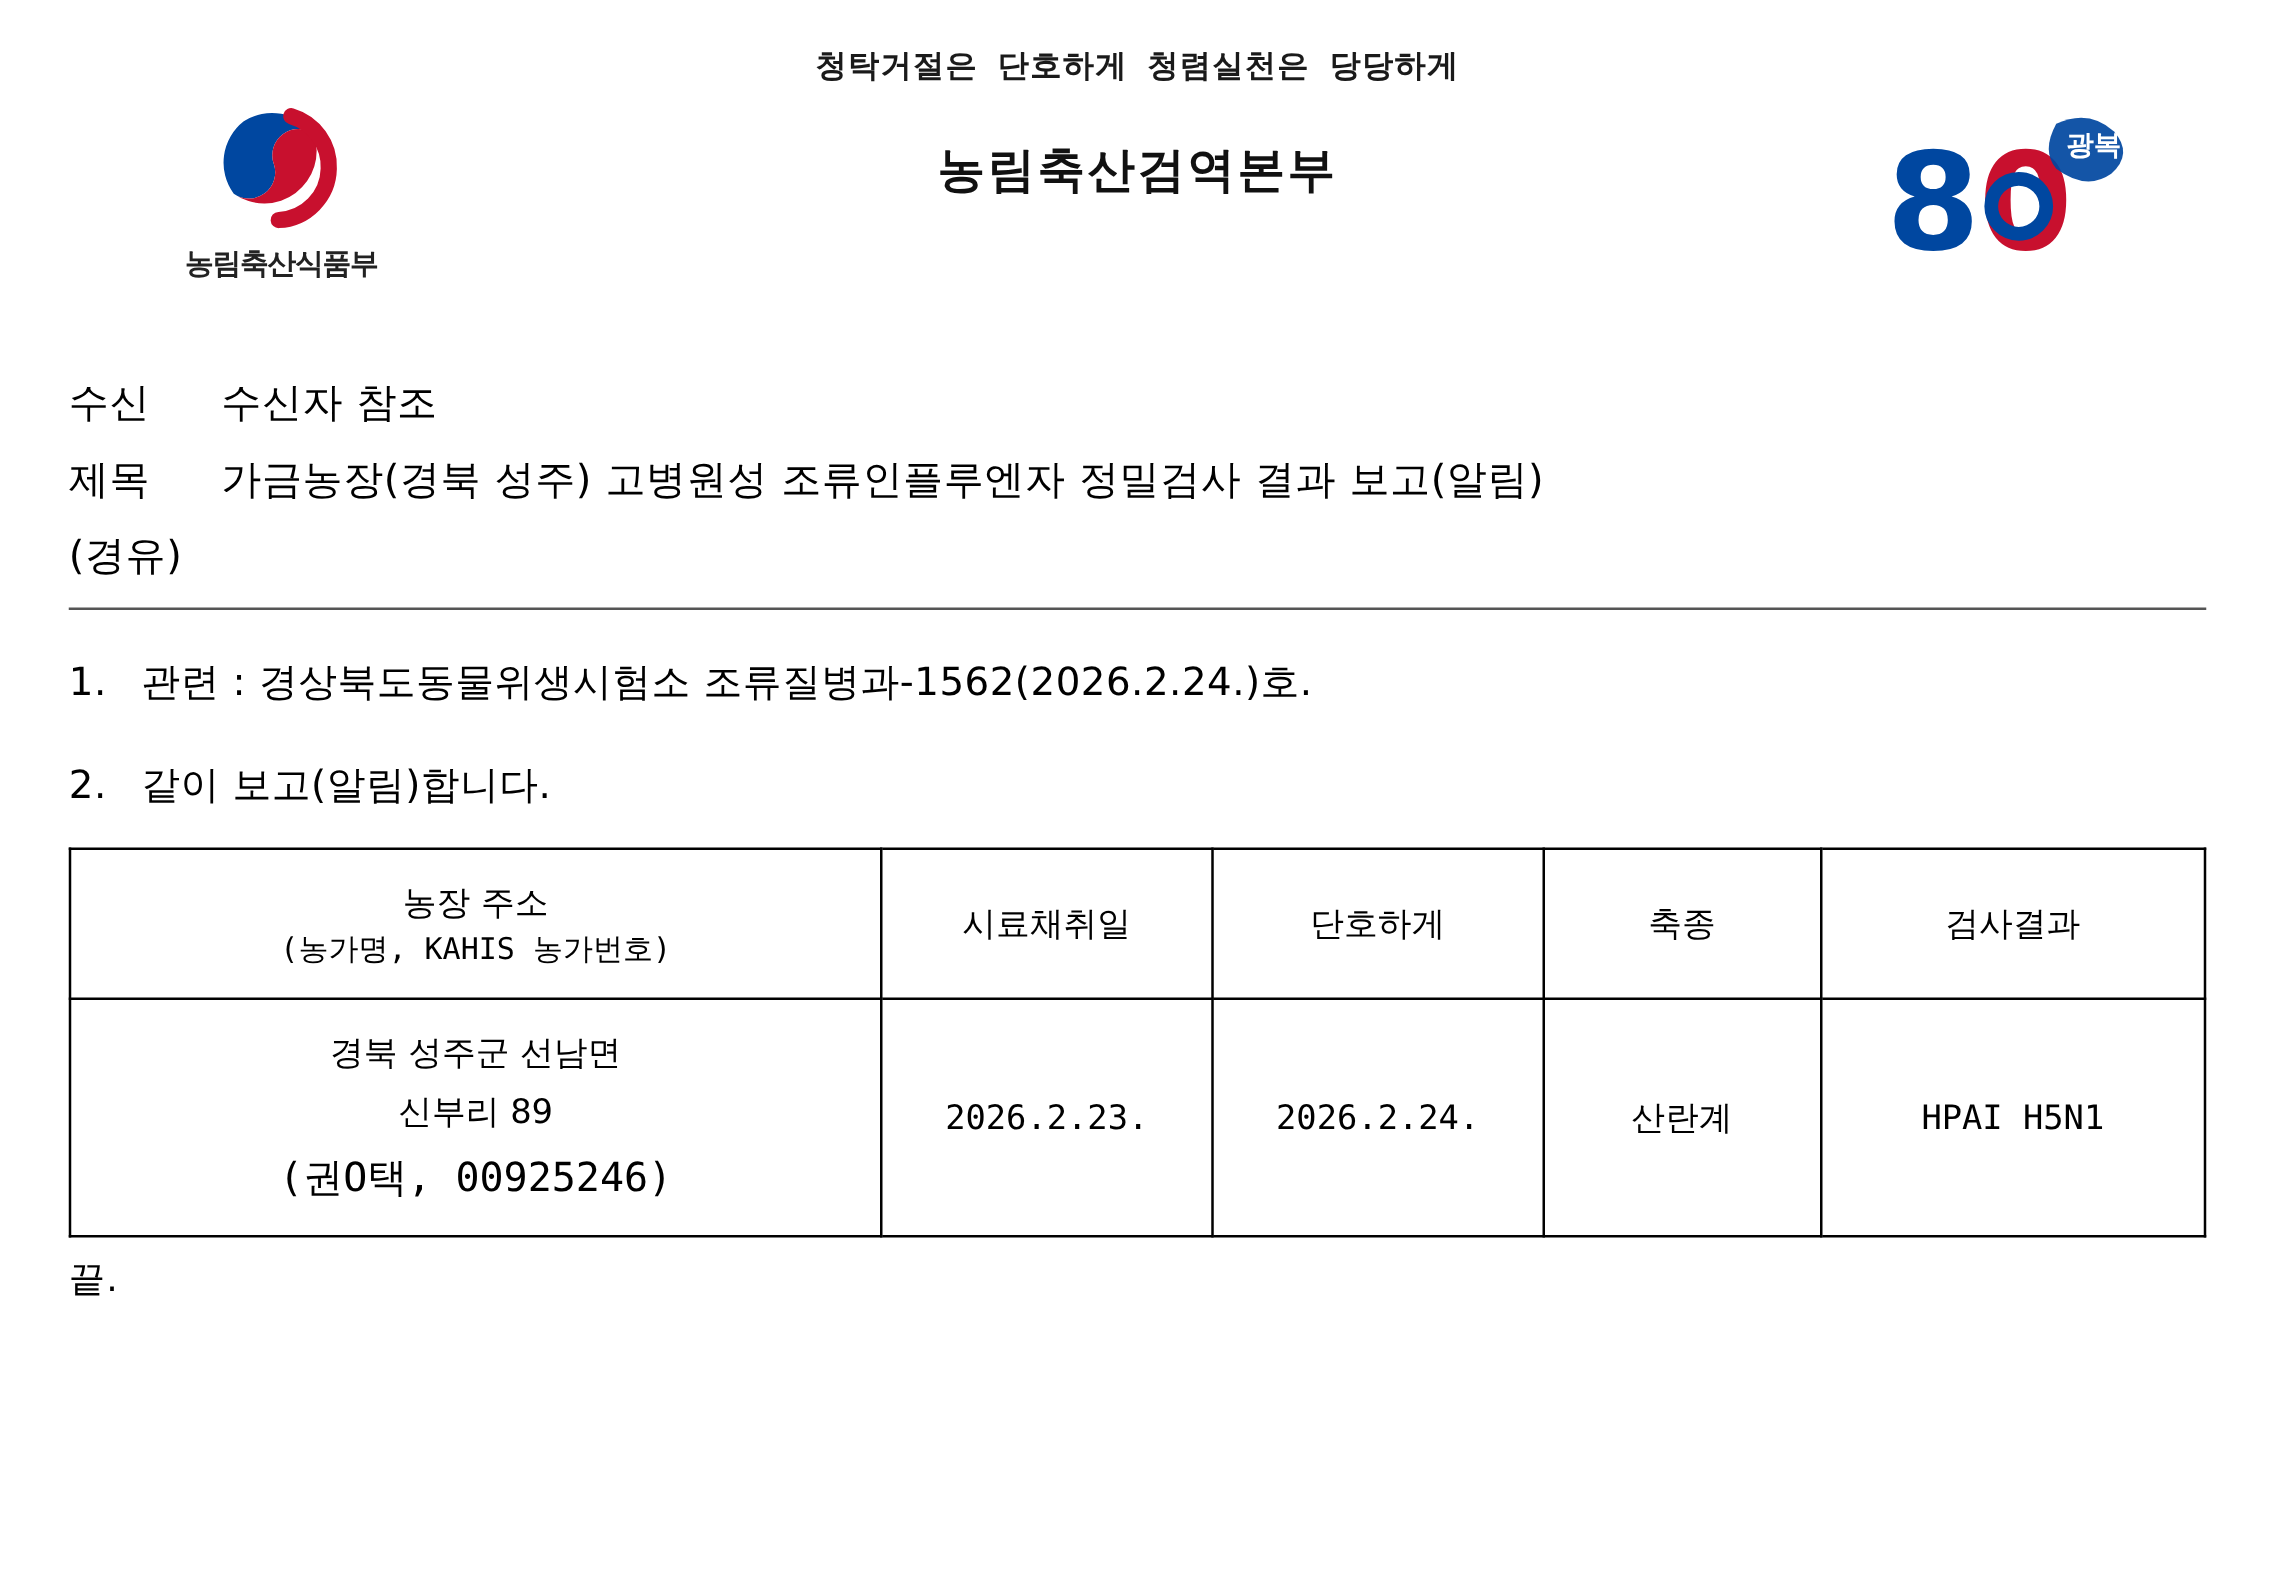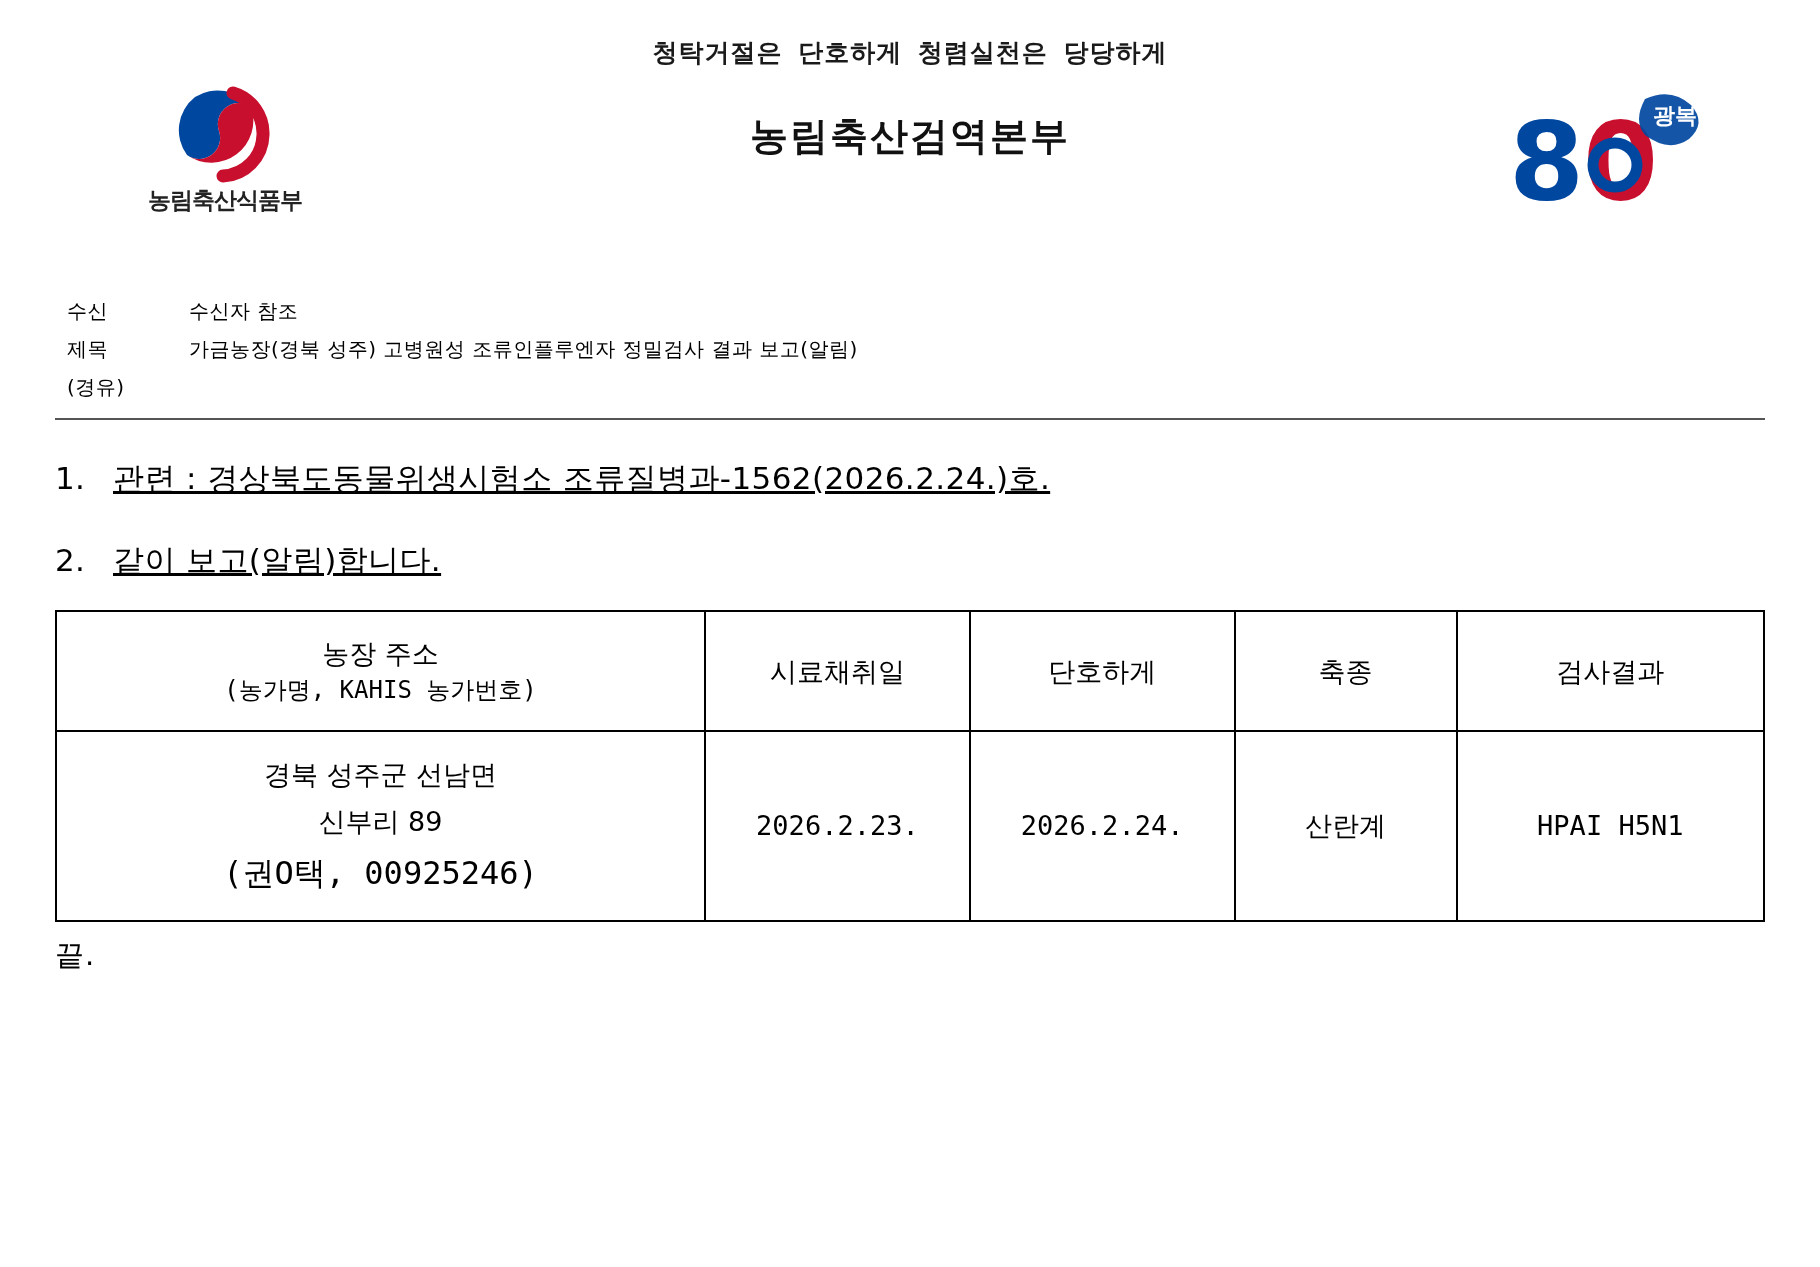--- a/index.html
+++ b/index.html
@@ -52,21 +52,21 @@
     height: 104px;
     margin: 0 auto;
     position: relative;
   }
   .emblem .taegeuk svg { display:block; }
   .emblem .ministry-name {
     font-size: 23px;
     font-weight: 700;
     letter-spacing: -1px;
     color: #222;
-    margin-top: 2px;
+    margin-top: 12px;
   }
 
   .doc-title {
     position: absolute;
     left: 0;
     right: 0;
     top: 42px;
     text-align: center;
     font-size: 38px;
     font-weight: 700;
@@ -79,24 +79,23 @@
     right: 55px;
     top: 12px;
     width: 215px;
     height: 150px;
   }
   .anniv svg { display: block; }
 
   
   .addr-block {
     margin-top: 48px;
-    font-size: 20px;
+    font-size: 32px;
     line-height: 1.9;
     letter-spacing: 0.5px;
-    margin-left: 12px;
   }
   .addr-line .lbl {
     display: inline-block;
     min-width: 96px;
   }
   .addr-line .gap { display:inline-block; width: 26px; }
 
   .divider {
     border: none;
     border-top: 2px solid #555;
@@ -110,21 +109,20 @@
     line-height: 1.55;
     margin-top: 34px;
     display: flex;
   }
   .para .num {
     flex: 0 0 auto;
     width: 58px;
   }
   .para .txt {
     flex: 1 1 auto;
-    text-decoration: underline;
   }
   .para.justify .txt {
     text-align: justify;
     text-justify: inter-character;
   }
   .para .txt .l2 {
     display: block;
   }
 
   

